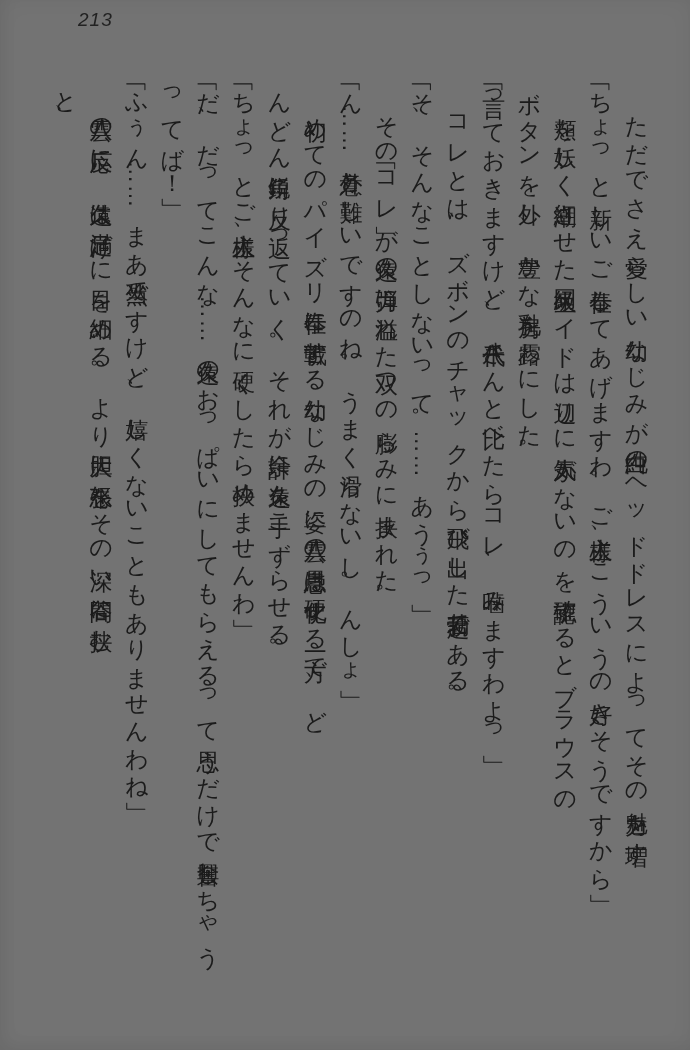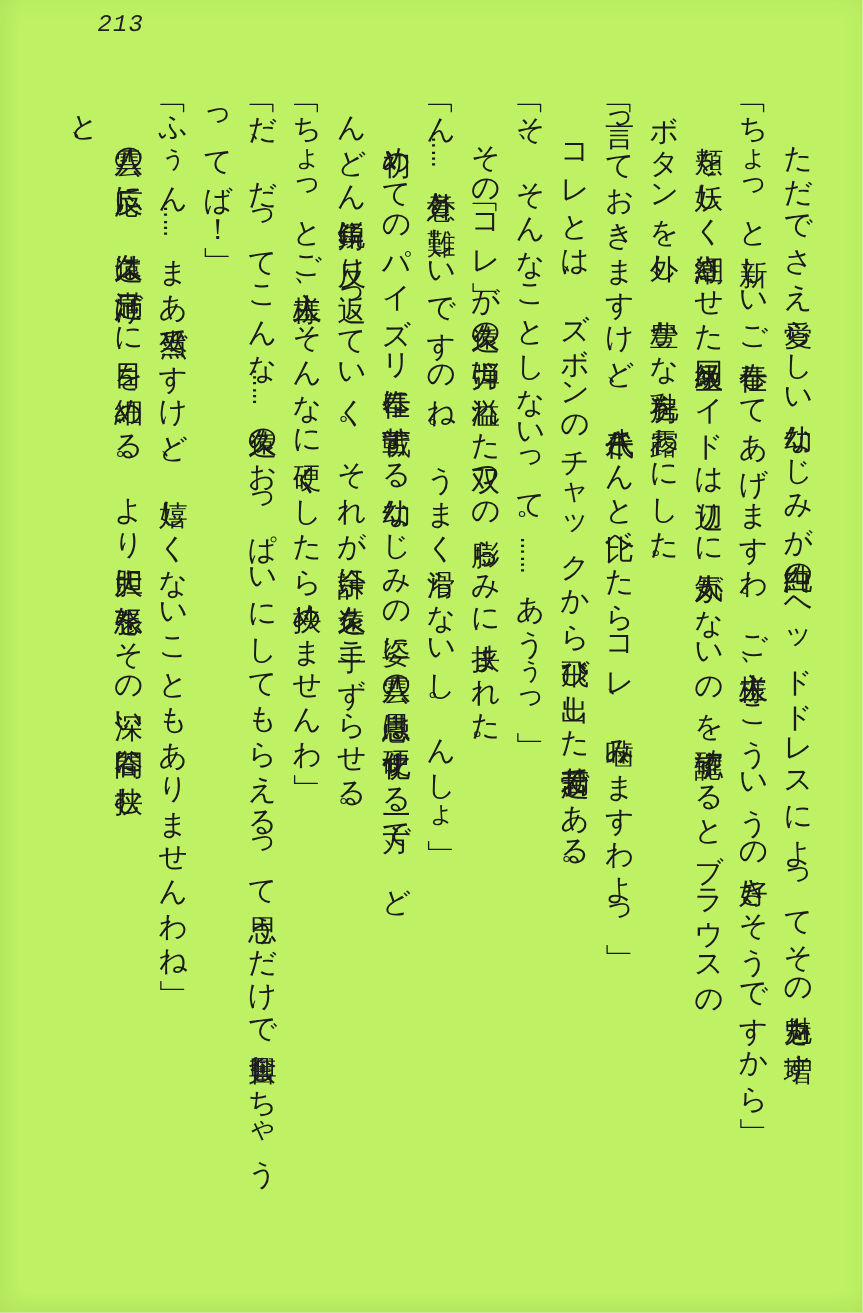--- a/index.html
+++ b/index.html
@@ -6,23 +6,23 @@
     margin: 0;
     padding: 0;
     width: 690px;
     height: 1050px;
     background: #ffffff;
     overflow: hidden;
   }
   .page {
     position: absolute;
     inset: 0;
-    background: #bef264;
+    background: #737373;
     box-shadow: inset 0 0 22px rgba(0,0,0,0.045), inset 6px -6px 14px rgba(0,0,0,0.035);
-    font-family: Liberation Mono, monospace;
+    font-family: Liberation Sans, sans-serif;
     color: #1b1b1b;
   }
   .page-number {
     position: absolute;
     top: 9px;
     left: 78px;
     font-size: 19px;
     font-style: italic;
     letter-spacing: 1px;
     color: #222;

